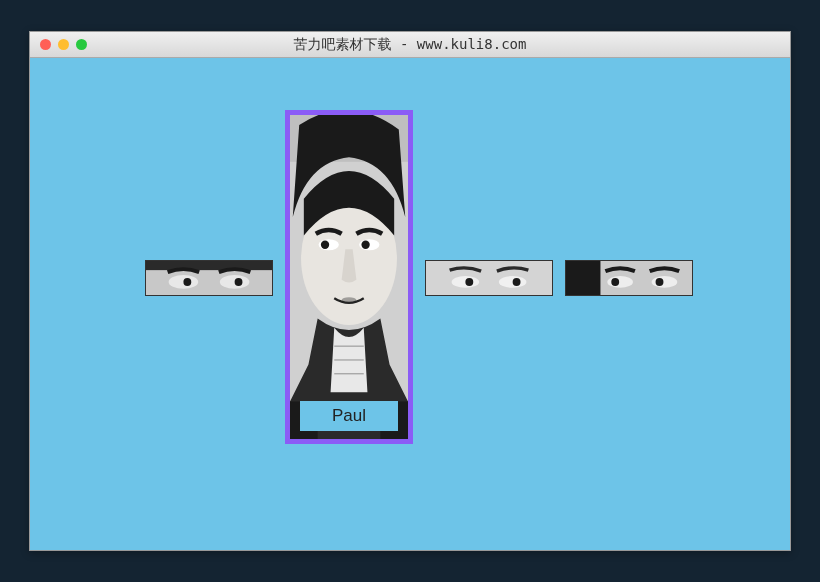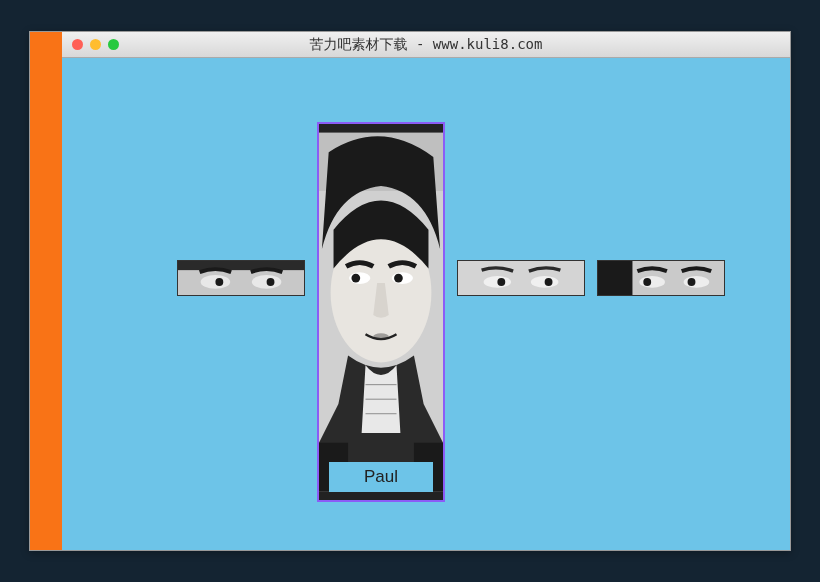--- a/index.html
+++ b/index.html
@@ -12,26 +12,25 @@
       width: 820px;
       height: 582px;
       display: flex;
       align-items: center;
       justify-content: center;
       font-family: Arial, sans-serif;
     }
     .window {
       width: 762px;
       height: 520px;
-      background: #f97316;
+      background: #fde047;
       border: 1px solid #999;
       display: flex;
       flex-direction: column;
       box-shadow: 0 2px 8px rgba(0,0,0,0.3);
-      padding-left: 32px;
     }
     .titlebar {
       height: 26px;
       background: linear-gradient(#f0f0f0, #d8d8d8);
       border-bottom: 1px solid #aaa;
       display: flex;
       align-items: center;
       position: relative;
     }
     .traffic-lights {
@@ -72,23 +71,23 @@
     .item {
       width: 128px;
       height: 36px;
       border: 1px solid #333;
       background: #222;
       position: relative;
       overflow: hidden;
       margin-top: 150px;
     }
     .item.expanded {
-      height: 380px;
-      margin-top: 12px;
-      border: 2px solid #8b5cf6;
+      height: 334px;
+      margin-top: 0;
+      border: 5px solid #8b5cf6;
     }
     .item .photo {
       width: 100%;
       height: 100%;
       display: flex;
       align-items: center;
       justify-content: center;
       overflow: hidden;
     }
     .caption {

